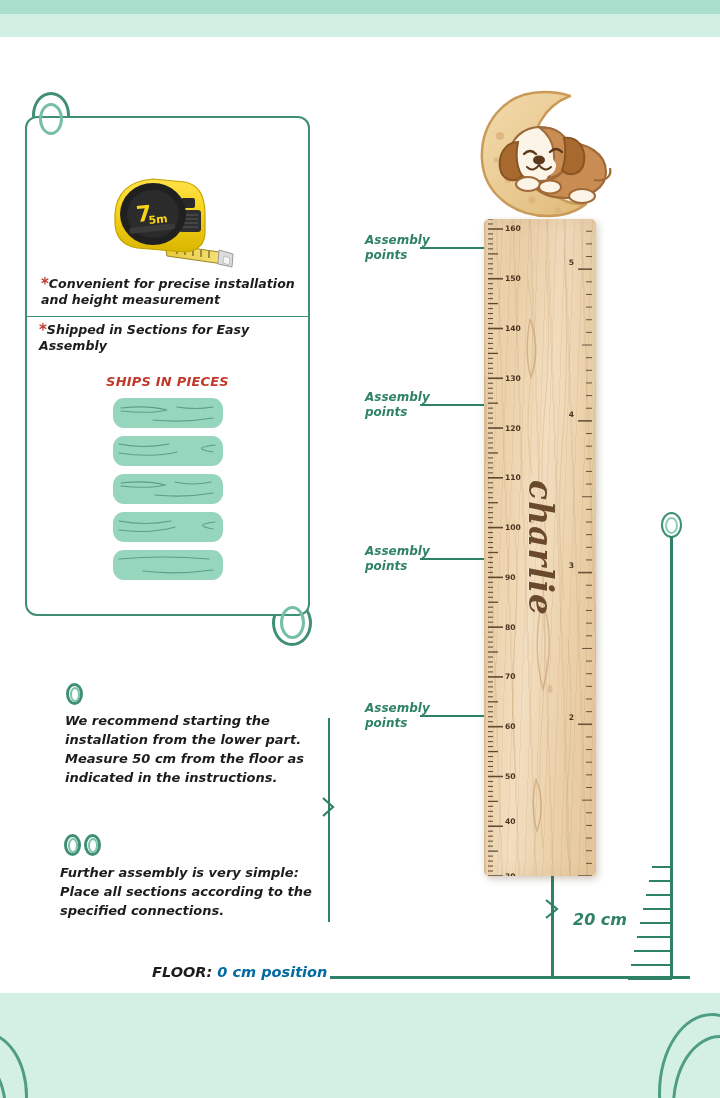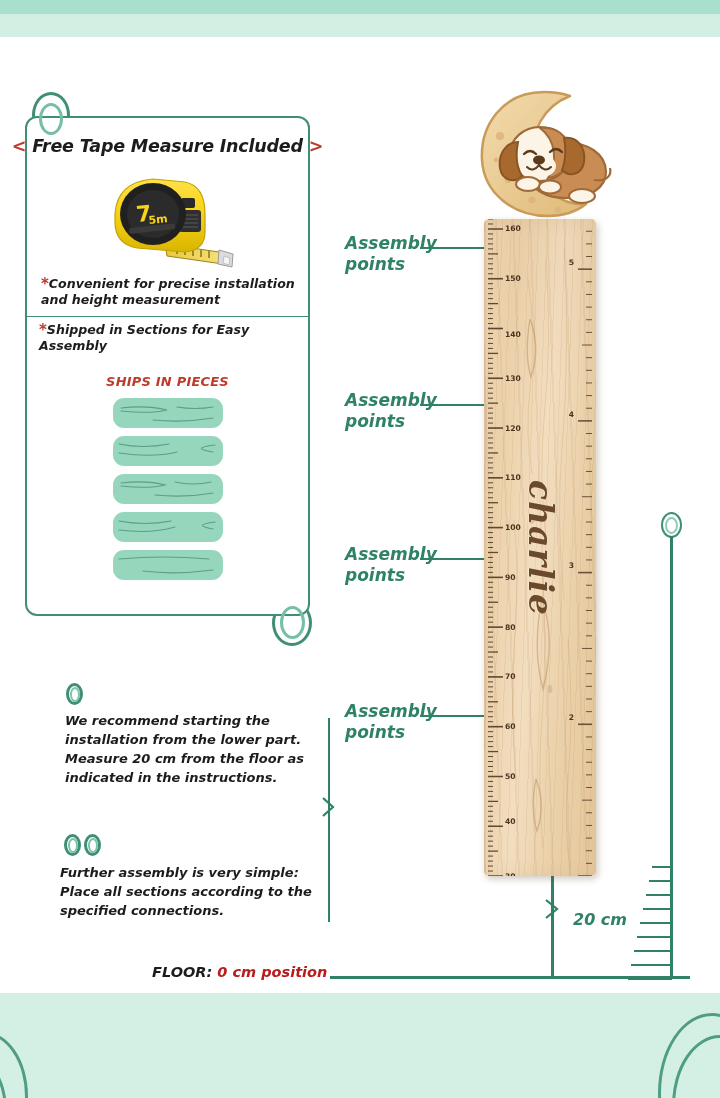--- a/index.html
+++ b/index.html
@@ -129,22 +129,22 @@
   .ring-a { left: 66px; top: 683px; width: 17px; height: 22px; }
   .ring-a-in { left: 70px; top: 687px; width: 10px; height: 15px; }
   .ring-b { left: 64px; top: 834px; width: 17px; height: 22px; }
   .ring-b-in { left: 68px; top: 838px; width: 10px; height: 15px; }
   .ring-c { left: 84px; top: 834px; width: 17px; height: 22px; }
   .ring-c-in { left: 88px; top: 838px; width: 10px; height: 15px; }
 
   
   .apt {
     position: absolute;
-    font-size: 17px; font-weight: bold; font-style: italic;
-    color: #2f8267; line-height: 1.25; white-space: nowrap;
+    font-size: 12px; font-weight: bold; font-style: italic;
+    color: #2f8267; line-height: 1.25; white-space: nowrap; margin-left: 20px;
   }
   .apt-line {
     position: absolute; height: 0;
     border-top: 2px solid #2f8267;
   }
 
   
   .ruler {
     position: absolute; left: 484px; top: 219px;
     width: 112px; height: 657px;
@@ -206,21 +206,21 @@
   .dim-30 {
     position: absolute; left: 573px; top: 910px;
     font-size: 16px; font-weight: bold; font-style: italic;
     color: #2f8267; white-space: nowrap;
   }
   .floor-text {
     position: absolute; left: 152px; top: 964px;
     font-size: 14.5px; font-weight: bold; font-style: italic;
     color: #1c1c1c; white-space: nowrap;
   }
-  .floor-text .red { color: #b91c1c; }
+  .floor-text .red { color: #0369a1; }
 </style>
 </head>
 <body>
 
 <div id="page">
 
   <div class="band-top"></div>
   <div class="band-top2"></div>
 
   <div class="band-bottom">
@@ -231,25 +231,20 @@
   </div>
 
   <div class="corner-arc ca-tl-out"></div>
   <div class="corner-arc inner ca-tl-in"></div>
   <div class="corner-arc ca-br-out"></div>
   <div class="corner-arc inner ca-br-in"></div>
 
   <div class="card">
     <div class="card-divider"></div>
 
-    <div class="card-title">
-      <span class="chev">&lt;</span>
-      <span>Free Tape Measure Included</span>
-      <span class="chev">&gt;</span>
-    </div>
 
     <div class="tape-wrap">
       <svg width="150" height="106" viewBox="0 0 150 106">
         <defs>
           <linearGradient id="ybody" x1="0" y1="0" x2="0" y2="1">
             <stop offset="0" stop-color="#ffe14a"></stop>
             <stop offset="0.45" stop-color="#f7d417"></stop>
             <stop offset="1" stop-color="#d9b500"></stop>
           </linearGradient>
           <linearGradient id="blade" x1="0" y1="0" x2="1" y2="0">
@@ -343,21 +338,21 @@
             <path d="M30 21 Q62 25 100 20"></path>
           </g>
         </svg>
       </div>
     </div>
 
   </div>
 
   <div class="ring ring-a"></div>
   <div class="ring-in ring-a-in"></div>
-  <div class="inst inst-1">We recommend starting the installation from the lower part. Measure 20 cm from the floor as indicated in the instructions.</div>
+  <div class="inst inst-1">We recommend starting the installation from the lower part. Measure 50 cm from the floor as indicated in the instructions.</div>
 
   <div class="ring ring-b"></div>
   <div class="ring-in ring-b-in"></div>
   <div class="ring ring-c"></div>
   <div class="ring-in ring-c-in"></div>
   <div class="inst inst-2">Further assembly is very simple: Place all sections according to the specified connections.</div>
 
   <div id="callouts">
       <div class="apt" style="left: 345px; top: 233px;">Assembly<br>points</div>
       <div class="apt-line" style="left: 420px; top: 247px; width: 166px;"></div>
@@ -574,21 +569,21 @@
         <line x1="102" y1="62.81" x2="108" y2="62.81" stroke="#4a3420" stroke-width="1" stroke-opacity="0.8"></line>
         <line x1="94" y1="50.17" x2="108" y2="50.17" stroke="#4a3420" stroke-width="1.6" stroke-opacity="0.8"></line>
         <line x1="102" y1="37.53" x2="108" y2="37.53" stroke="#4a3420" stroke-width="1" stroke-opacity="0.8"></line>
         <line x1="102" y1="24.89" x2="108" y2="24.89" stroke="#4a3420" stroke-width="1" stroke-opacity="0.8"></line>
         <line x1="102" y1="12.24" x2="108" y2="12.24" stroke="#4a3420" stroke-width="1" stroke-opacity="0.8"></line>
       </svg>
 
     <div class="name-engrave">charlie</div>
   <div class="cmlabel" style="left: 21px; top: 5.45455px;">160</div>
       <div class="cmlabel" style="left: 21px; top: 55.2273px;">150</div>
-      <div class="cmlabel" style="left: 21px; top: 111px;">140</div>
+      <div class="cmlabel" style="left: 21px; top: 105px;">140</div>
       <div class="cmlabel" style="left: 21px; top: 154.773px;">130</div>
       <div class="cmlabel" style="left: 21px; top: 204.545px;">120</div>
       <div class="cmlabel" style="left: 21px; top: 254.318px;">110</div>
       <div class="cmlabel" style="left: 21px; top: 304.091px;">100</div>
       <div class="cmlabel" style="left: 21px; top: 353.864px;">90</div>
       <div class="cmlabel" style="left: 21px; top: 403.636px;">80</div>
       <div class="cmlabel" style="left: 21px; top: 453.409px;">70</div>
       <div class="cmlabel" style="left: 21px; top: 503.182px;">60</div>
       <div class="cmlabel" style="left: 21px; top: 552.955px;">50</div>
       <div class="cmlabel" style="left: 21px; top: 598px;">40</div>

